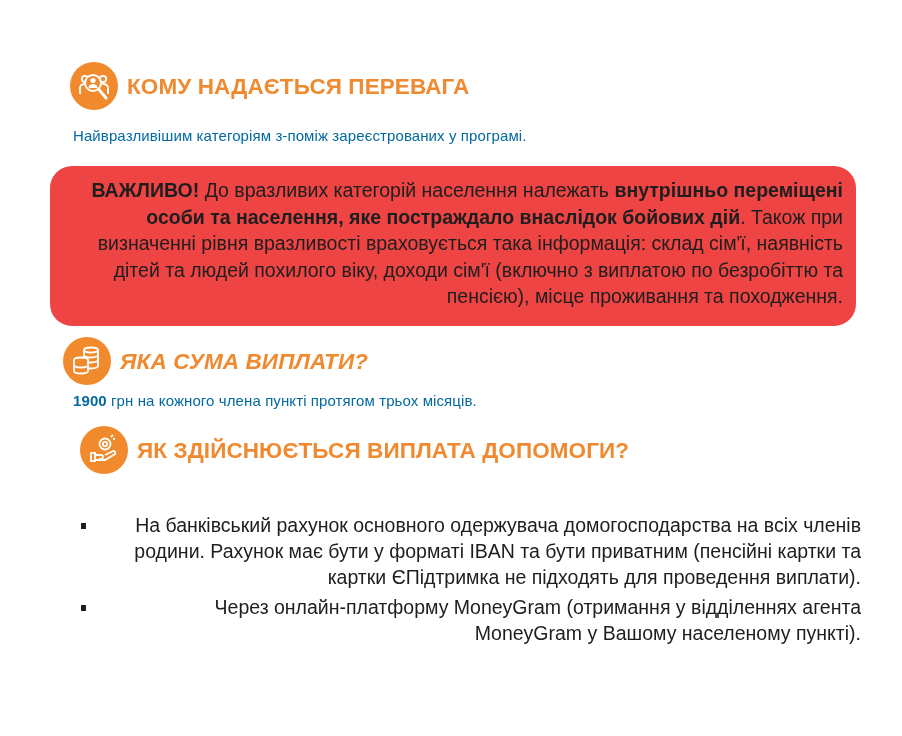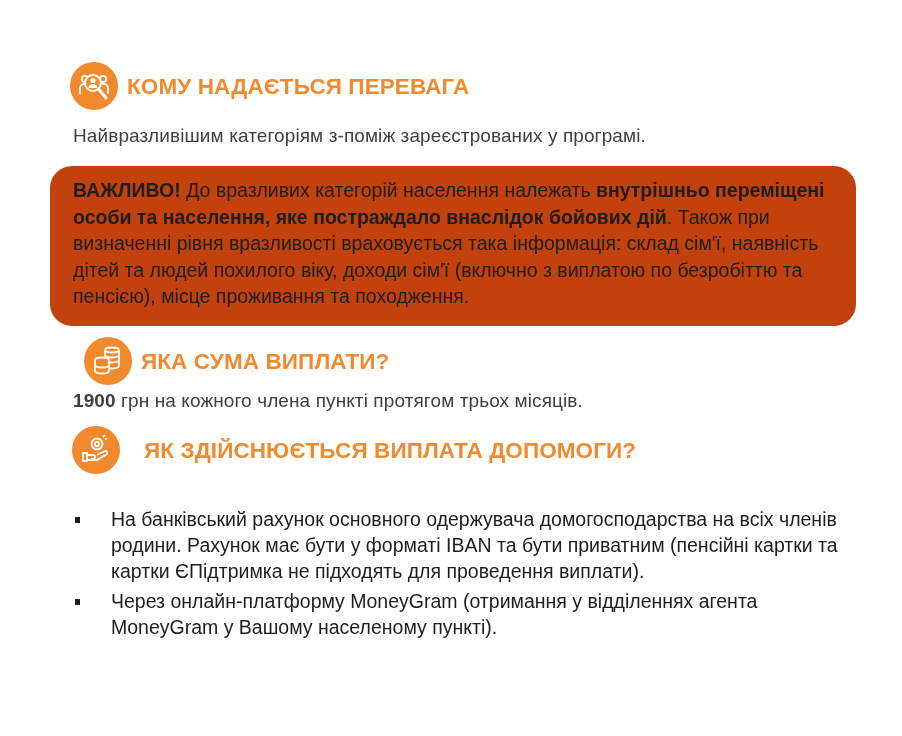--- a/index.html
+++ b/index.html
@@ -1,38 +1,38 @@
 <!DOCTYPE html>
 <html><head>
 <meta charset="utf-8">
 <style>
   html, body { margin: 0; padding: 0; background: #ffffff; }
   body {
     width: 902px; height: 736px; position: relative; overflow: hidden;
     font-family: "Liberation Sans", sans-serif; color: #1e1e1e;
   }
-  .page { position: absolute; left: 0; top: 0; width: 902px; height: 656px; }
+  .page { position: absolute; left: 0; top: 0; width: 902px; height: 656px; text-align: right; }
   .section-head { position: absolute; display: flex; align-items: center; }
   .icon-circle {
     width: 48px; height: 48px; border-radius: 50%;
     background: #f08a2c; flex: 0 0 48px; display: flex; align-items: center; justify-content: center;
   }
   .icon-circle svg { width: 36px; height: 36px; }
   .head-text {
     color: #ef8a30; font-weight: bold; font-size: 22.5px; line-height: 25px;
     margin-left: 9px; letter-spacing: 0.1px;
   }
-  .body-text { position: absolute; font-size: 19px; line-height: 26px; color: #404040; letter-spacing: 0.1px; }
+  .body-text { position: absolute; font-size: 15px; line-height: 26px; color: #0369a1; letter-spacing: 0.1px; }
   .note-box {
     position: absolute; left: 50px; top: 166px; width: 806px; height: 160px;
-    background: #c2410c; border-radius: 22px;
+    background: #ef4444; border-radius: 22px;
   }
   .note-text { position: absolute; left: 23px; top: 11px; width: 770px; font-size: 19.5px; line-height: 26.5px; }
   b { font-weight: bold; }
-  .list { position: absolute; left: 73px; top: 504px; width: 780px; margin: 2px; padding: 0; list-style: none; }
+  .list { position: absolute; left: 73px; top: 504px; width: 780px; margin: 8px; padding: 0; list-style: none; }
   .list li { position: relative; padding-left: 36px; font-size: 19.5px; line-height: 26px; margin-bottom: 4px; }
   .list .bullet { position: absolute; left: 0; top: 11px; width: 5px; height: 6px; background: #1e1e1e; }
 </style>
 </head>
 <body>
 
 <div class="page">
 
   <div class="section-head" style="left:70px; top:62px;">
     <div class="icon-circle">
@@ -50,39 +50,39 @@
     <div class="head-text">
       <div>КОМУ НАДАЄТЬСЯ ПЕРЕВАГА</div>
     </div>
   </div>
   <div class="body-text" style="left:73px; top:123px;">Найвразливішим категоріям з-поміж зареєстрованих у програмі.</div>
 
   <div class="note-box">
     <div class="note-text"><b>ВАЖЛИВО!</b><span> До вразливих категорій населення належать </span><b>внутрішньо переміщені особи та населення, яке постраждало внаслідок бойових дій</b><span>. Також при визначенні рівня вразливості враховується така інформація: склад сім'ї, наявність дітей та людей  похилого віку, доходи сім'ї (включно з виплатою по безробіттю та пенсією),  місце проживання та походження.</span></div>
   </div>
 
-  <div class="section-head" style="left:84px; top:337px;">
+  <div class="section-head" style="left:63px; top:337px;font-style:italic;">
     <div class="icon-circle">
       <svg viewBox="0 0 36 36">
         <g fill="none" stroke="#fff" stroke-width="1.8">
           <ellipse cx="22" cy="7" rx="7" ry="2.5"></ellipse>
           <path d="M15 7 v16 a7 2.5 0 0 0 14 0 v-16"></path>
           <path d="M15 12 a7 2.5 0 0 0 14 0"></path>
           <path d="M15 17 a7 2.5 0 0 0 14 0"></path>
           <ellipse cx="12" cy="17" rx="7" ry="2.5" fill="#f08a2c"></ellipse>
           <path d="M5 17 v11 a7 2.5 0 0 0 14 0 v-11" fill="#f08a2c"></path>
           <path d="M5 22 a7 2.5 0 0 0 14 0"></path>
         </g>
       </svg>
     </div>
     <div class="head-text">ЯКА СУМА ВИПЛАТИ?</div>
   </div>
   <div class="body-text" style="left:73px; top:388px;"><b>1900</b><span> грн на кожного члена пункті протягом трьох місяців.</span></div>
 
-  <div class="section-head" style="left:72px; top:426px;gap:15px;">
+  <div class="section-head" style="left:80px; top:426px;">
     <div class="icon-circle">
       <svg viewBox="0 0 36 36">
         <g fill="none" stroke="#fff" stroke-width="1.8">
           <circle cx="19" cy="12" r="5.5"></circle>
           <circle cx="19" cy="12" r="2.2"></circle>
           <path d="M25 5 l2 -2 M27 7 h2"></path>
           <rect x="5" y="21" width="4" height="8"></rect>
           <path d="M9 23 h6 a2 2 0 0 1 0 4 h-2 M9 28 h10 l10 -6 a2 2 0 0 0 -2 -3 l-8 4"></path>
         </g>
       </svg>

